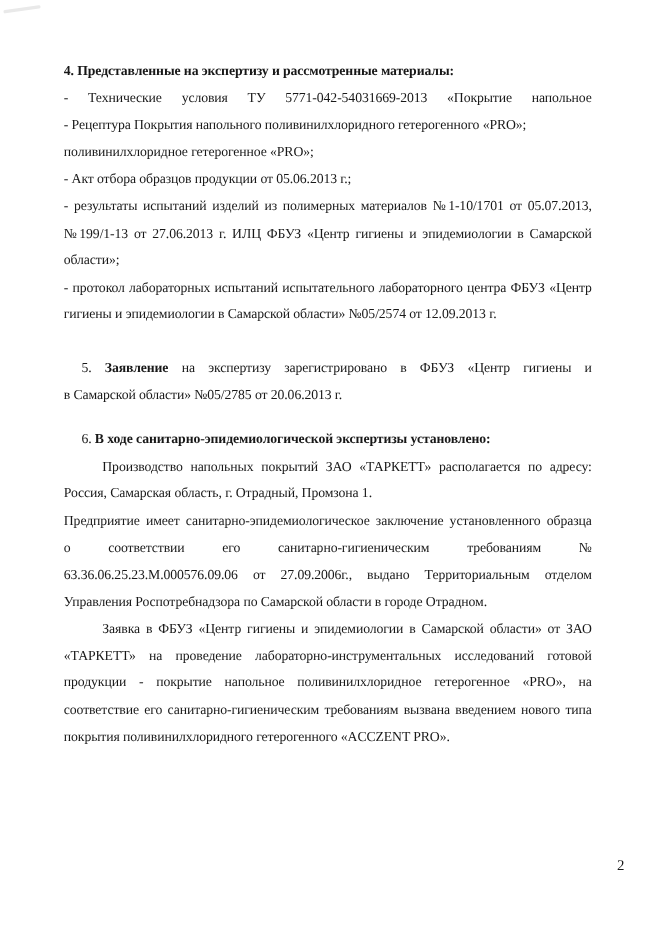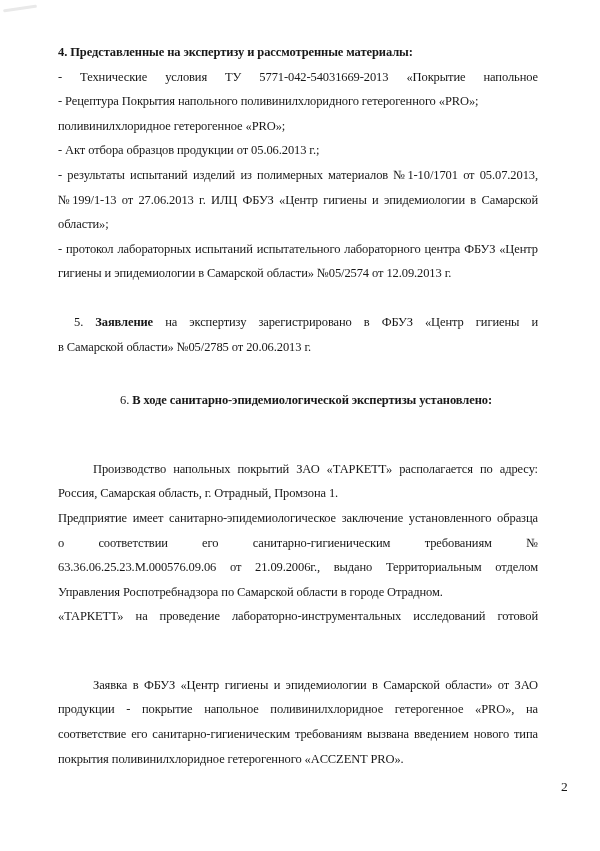--- a/index.html
+++ b/index.html
@@ -8,39 +8,39 @@
     height: 851px;
     background: #ffffff;
     position: relative;
     font-family: "Liberation Serif", "DejaVu Serif", serif;
     color: #181818;
     overflow: hidden;
   }
   .page {
     position: absolute;
     inset: 0;
-    padding: 40px 62px 0 58px;
+    padding: 52px 62px 0 58px;
     box-sizing: border-box;
     background: #ffffff;
   }
   .ln {
     font-size: 12.5px;
     line-height: 24.6px;
     height: 24.6px;
     letter-spacing: -0.1px;
     overflow: hidden;
     white-space: normal;
     text-align: left;
   }
   .j { text-align: justify; text-align-last: justify; }
   .b { font-weight: bold; }
   .ind16 { text-indent: 16px; }
-  .ind35 { text-indent: 35px; margin-top: 44px; }
+  .ind35 { text-indent: 35px; }
   .g24 { margin-top: 24px; }
-  .g16 { margin-top: 29px; text-align: center; }
+  .g16 { margin-top: 16px; }
   .page-num {
     position: absolute;
     top: 779px;
     left: 561px;
     font-size: 13.5px;
     line-height: 16px;
     color: #181818;
   }
   .artifact {
     position: absolute;
@@ -71,22 +71,22 @@
   <div class="ln">гигиены и эпидемиологии в Самарской области» №05/2574 от 12.09.2013 г.</div>
 
   <div class="ln j ind16 g24"><span>5. </span><span class="b">Заявление</span><span> на экспертизу зарегистрировано в ФБУЗ «Центр гигиены и эпидемиологии</span></div>
   <div class="ln">в Самарской области» №05/2785 от 20.06.2013 г.</div>
 
   <div class="ln ind16 g16"><span>6. </span><span class="b">В ходе санитарно-эпидемиологической экспертизы установлено:</span></div>
   <div class="ln j ind35">Производство напольных покрытий ЗАО «ТАРКЕТТ» располагается по адресу:</div>
   <div class="ln">Россия, Самарская область, г. Отрадный, Промзона 1.</div>
   <div class="ln j">Предприятие имеет санитарно-эпидемиологическое заключение установленного образца</div>
   <div class="ln j">о соответствии его санитарно-гигиеническим требованиям №</div>
-  <div class="ln j">63.36.06.25.23.М.000576.09.06 от 21.09.2006г., выдано Территориальным отделом</div>
+  <div class="ln j">63.36.06.25.23.М.000576.09.06 от 27.09.2006г., выдано Территориальным отделом</div>
   <div class="ln">Управления Роспотребнадзора по Самарской области в городе Отрадном.</div>
+  <div class="ln j ind35">Заявка в ФБУЗ «Центр гигиены и эпидемиологии в Самарской области» от ЗАО</div>
   <div class="ln j">«ТАРКЕТТ» на проведение лабораторно-инструментальных исследований готовой</div>
-  <div class="ln j ind35">Заявка в ФБУЗ «Центр гигиены и эпидемиологии в Самарской области» от ЗАО</div>
   <div class="ln j">продукции - покрытие напольное поливинилхлоридное гетерогенное «PRO», на</div>
   <div class="ln j">соответствие его санитарно-гигиеническим требованиям вызвана введением нового типа</div>
-  <div class="ln">покрытия поливинилхлоридное гетерогенного «ACCZENT PRO».</div>
+  <div class="ln">покрытия поливинилхлоридного гетерогенного «ACCZENT PRO».</div>
 
   <div class="page-num">2</div>
 </div>
 
 </body></html>

